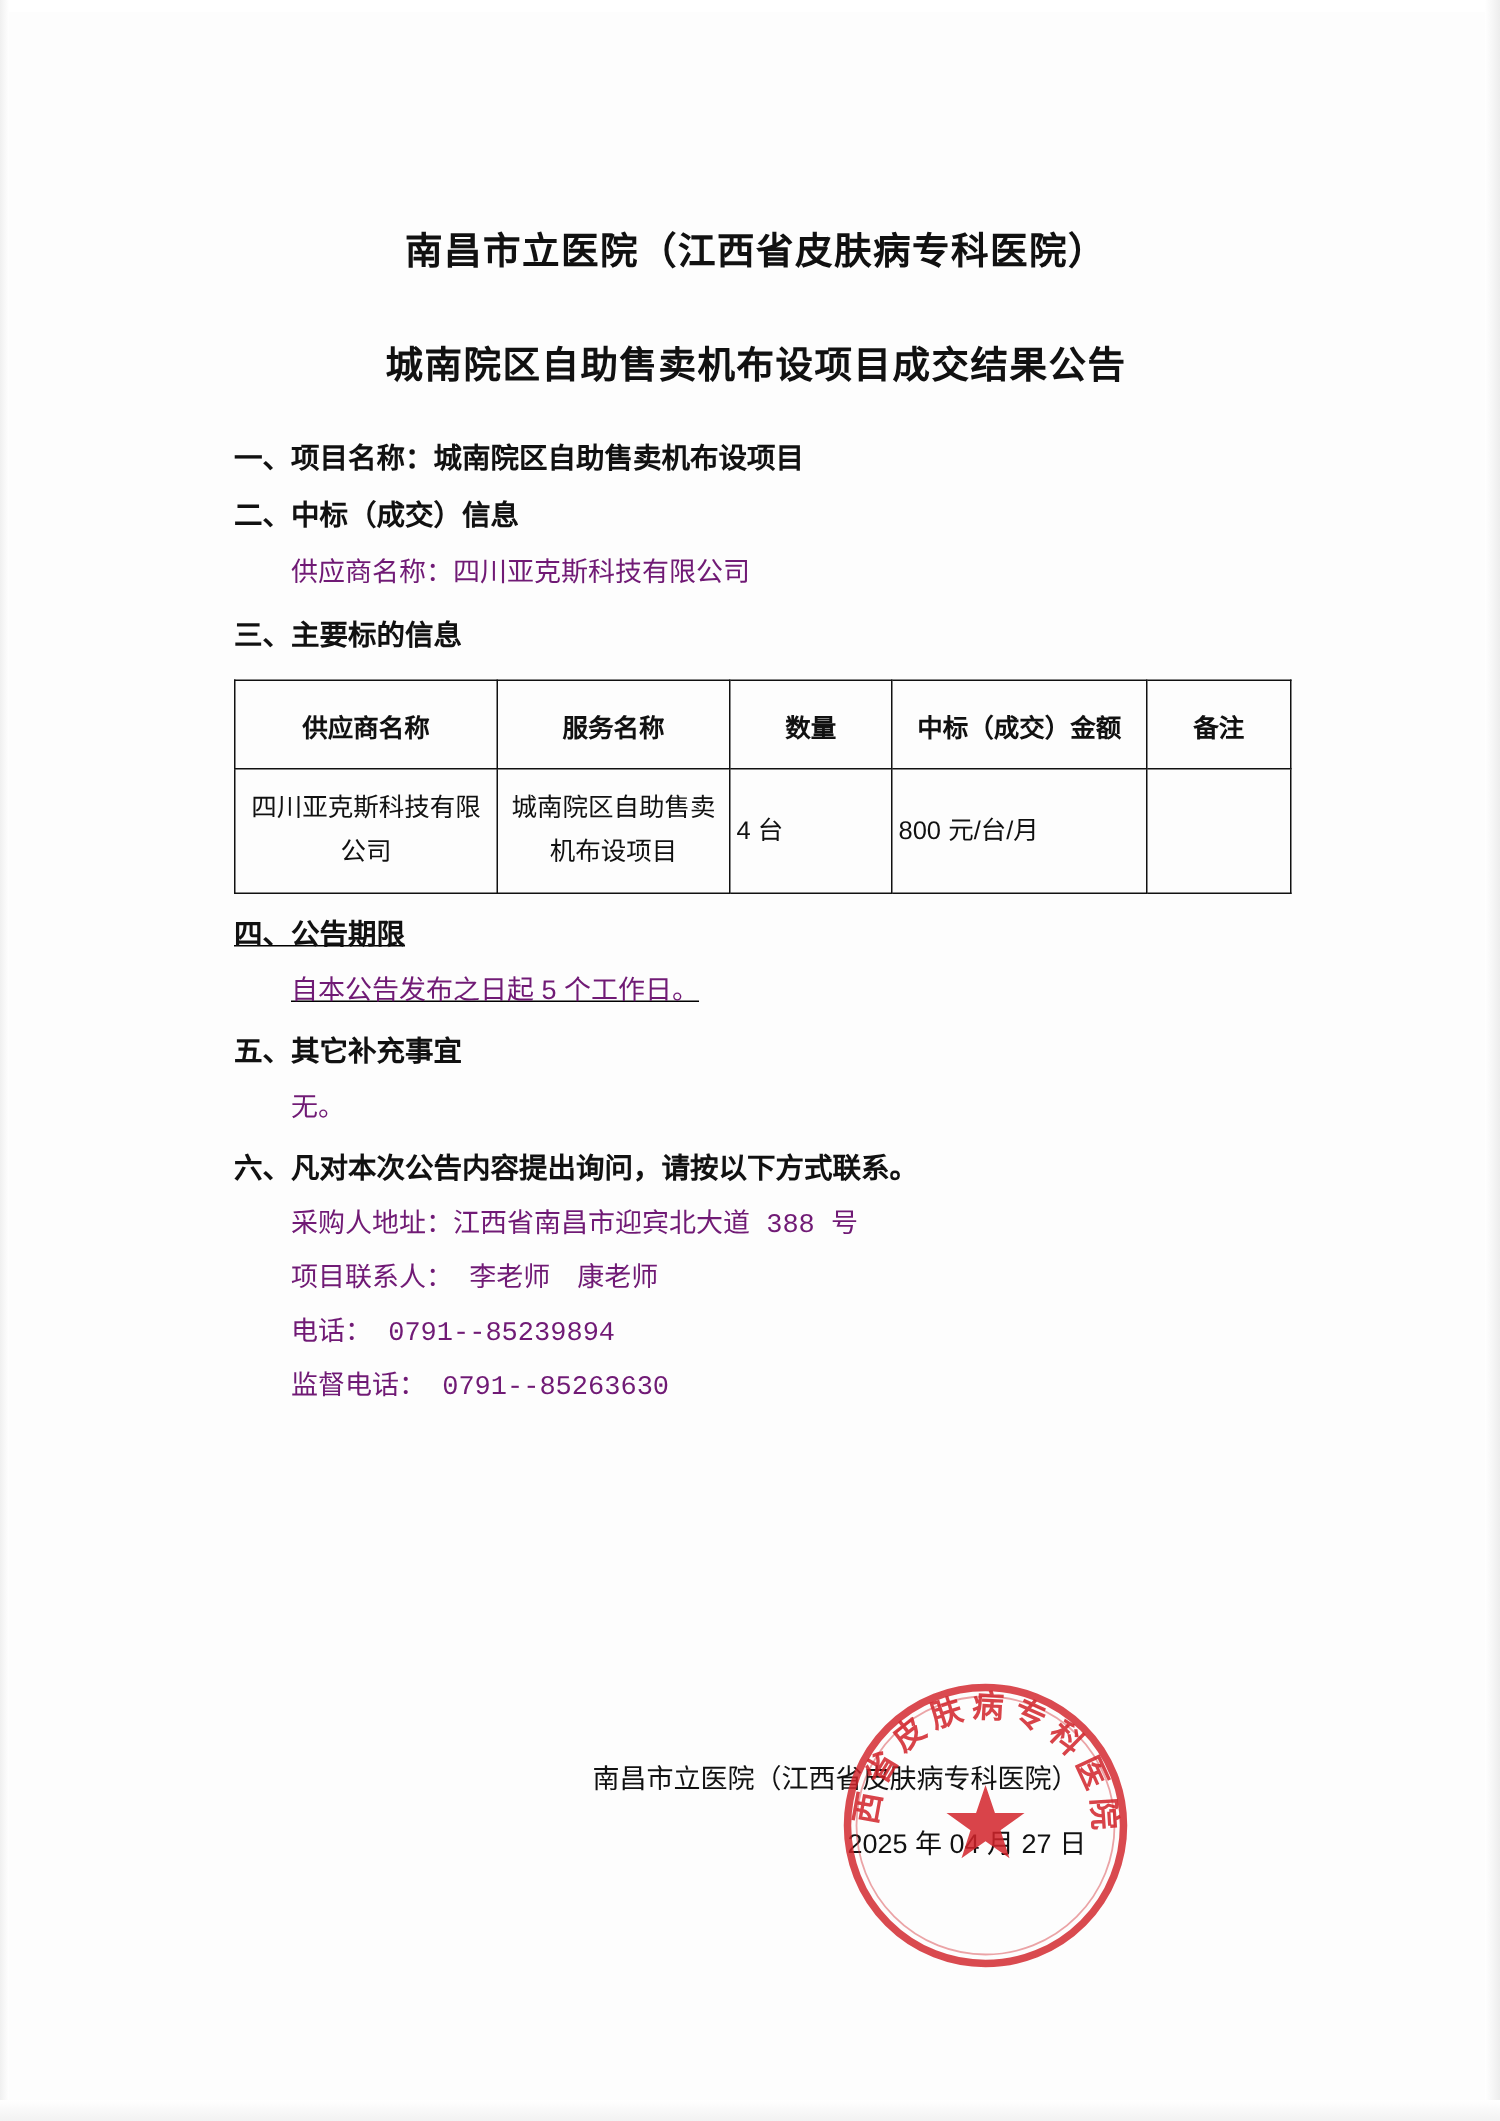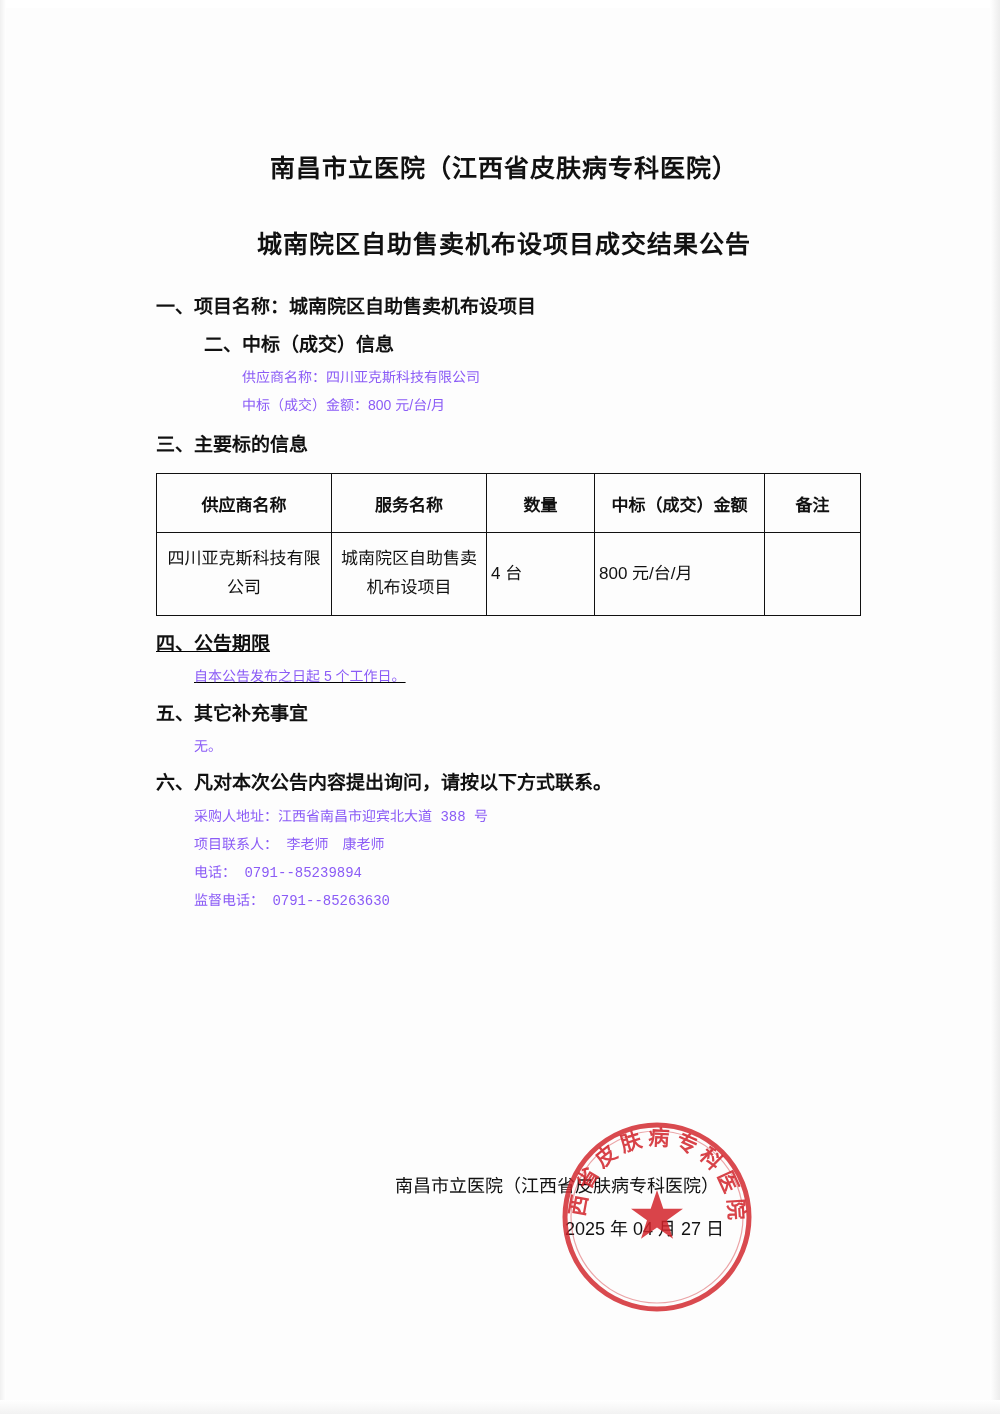--- a/index.html
+++ b/index.html
@@ -69,23 +69,23 @@
     margin-top: 26px;
   }
   .sec-head {
     font-size: 19px;
     font-weight: bold;
     line-height: 1.9;
     color: #111;
     padding-left: 8px;
   }
   .sub-line {
-    font-size: 14px;
+    font-size: 18px;
     line-height: 2.0;
-    color: #8b5cf6;
+    color: #701a75;
     padding-left: 46px;
   }
 
   
   table.main-table {
     border-collapse: collapse;
     width: 704px;
     margin-top: 10px;
     margin-left: 8px;
     table-layout: fixed;
@@ -155,24 +155,23 @@
 
     <div class="title-block">
       <div class="title-line">南昌市立医院（江西省皮肤病专科医院）</div>
       <div class="title-line second">城南院区自助售卖机布设项目成交结果公告</div>
     </div>
 
     <div class="section">
       <div class="sec-head">一、项目名称：城南院区自助售卖机布设项目</div>
     </div>
 
-    <div class="section" style="margin-top:2px;margin-left:48px;">
+    <div class="section" style="margin-top:2px;">
       <div class="sec-head">二、中标（成交）信息</div>
       <div class="sub-line">供应商名称：四川亚克斯科技有限公司</div>
-      <div class="sub-line">中标（成交）金额：800 元/台/月</div>
     </div>
 
     <div class="section" style="margin-top:8px;">
       <div class="sec-head">三、主要标的信息</div>
 
       <table class="main-table">
         <colgroup>
           <col class="col1">
             <col class="col2">
             <col class="col3">

